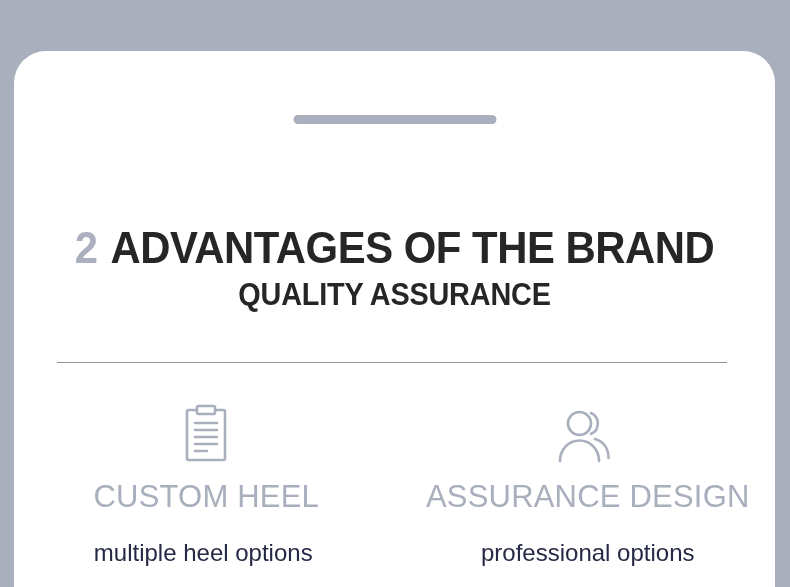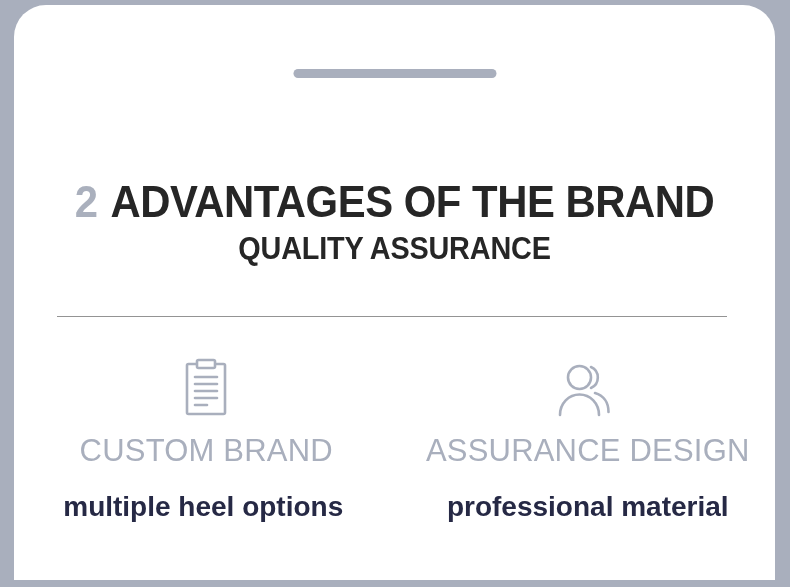--- a/index.html
+++ b/index.html
@@ -14,20 +14,21 @@
     background: #a9afbd;
     font-family: "Liberation Sans", sans-serif;
     -webkit-font-smoothing: antialiased;
   }
 
   #page {
     position: relative;
     width: 790px;
     height: 509px;
     background: #a9afbd;
+    margin-top: 46px;
   }
 
   
   .card {
     position: absolute;
     left: 14px;
     top: 5px;
     width: 761px;
     height: 575px;
     background: #ffffff;
@@ -134,22 +135,22 @@
     font-size: 31px;
     line-height: 36px;
     letter-spacing: 0.2px;
     color: #a9afbd;
     white-space: nowrap;
   }
 
   .feature-desc {
     margin-top: 22px;
     font-family: "Liberation Sans", sans-serif;
-    font-weight: bold;
-    font-size: 28px;
+    font-weight: normal;
+    font-size: 24px;
     line-height: 31px;
     color: #262945;
   }
   .feature-desc .desc-line {
     display: block;
     white-space: nowrap;
   }
 
   
   .feature--left .feature-icon   { transform: translateX(2px); }
@@ -182,36 +183,36 @@
           <svg width="54" height="62" viewBox="0 0 54 62" fill="none" stroke="#a9afbd" stroke-width="2.6" stroke-linecap="round" stroke-linejoin="round" aria-hidden="true">
             <rect x="8" y="7" width="38" height="50" rx="1.5"></rect>
             <rect x="18" y="3" width="18" height="8" rx="1.5" fill="#ffffff"></rect>
             <line x1="16" y1="20" x2="38" y2="20"></line>
             <line x1="16" y1="27" x2="38" y2="27"></line>
             <line x1="16" y1="34" x2="38" y2="34"></line>
             <line x1="16" y1="41" x2="38" y2="41"></line>
             <line x1="16" y1="48" x2="28" y2="48"></line>
           </svg>
         </div>
-        <div class="feature-label">CUSTOM BRAND</div>
+        <div class="feature-label">CUSTOM HEEL</div>
         <div class="feature-desc">
           <span class="desc-line">multiple heel options</span>
         </div>
       </div>
 
       <div class="feature feature--right">
         <div class="feature-icon">
           <svg width="64" height="62" viewBox="0 0 64 62" fill="none" stroke="#a9afbd" stroke-width="2.6" stroke-linecap="round" stroke-linejoin="round" aria-hidden="true">
             <path d="M37 10 a11.5 11.5 0 0 1 0 21"></path>
             <path d="M41 36 c8.5 2.5 13.5 9.5 13.5 19"></path>
             <circle cx="25.5" cy="20.5" r="11.5"></circle>
             <path d="M6 58 c0-11.5 8.7-20.5 19.5-20.5 S45 46.5 45 58"></path>
           </svg>
         </div>
         <div class="feature-label">ASSURANCE DESIGN</div>
         <div class="feature-desc">
-          <span class="desc-line">professional material</span>
+          <span class="desc-line">professional options</span>
         </div>
       </div>
 
     </div>
   </div>
 </div>
 
 </body></html>

